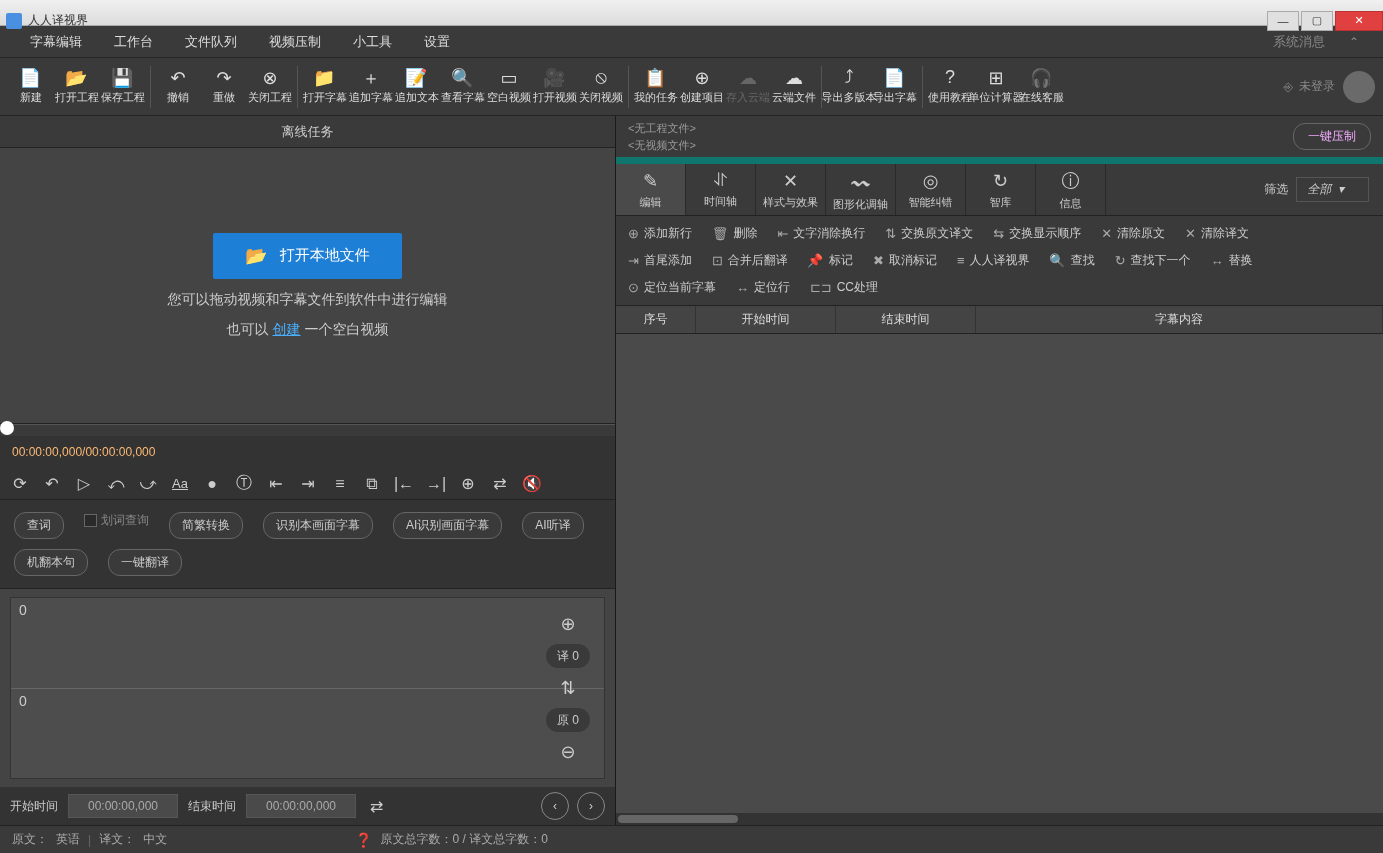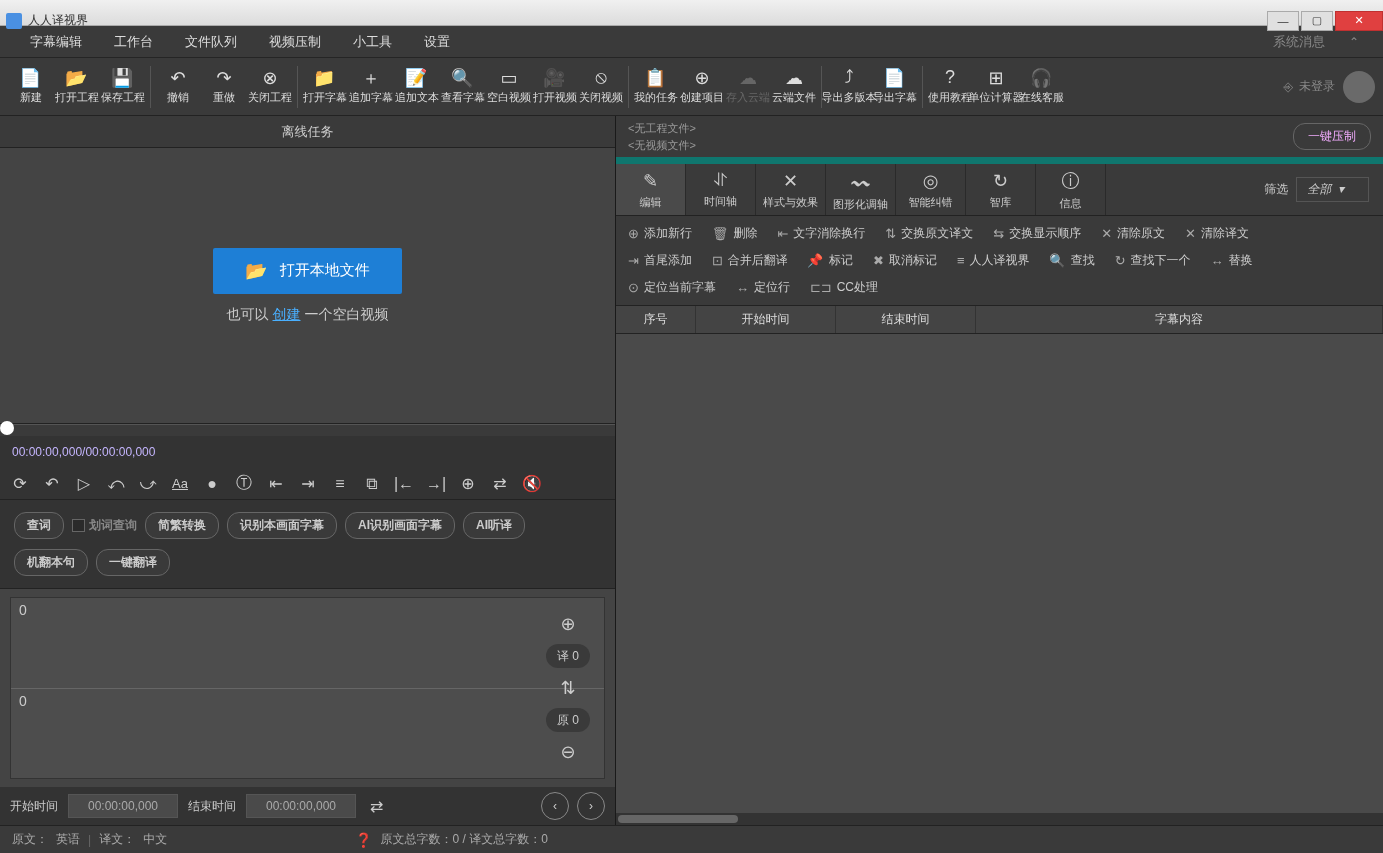--- a/index.html
+++ b/index.html
@@ -38,27 +38,27 @@
 .left-panel { width: 616px; background: #2e2e2e; display: flex; flex-direction: column; border-right: 1px solid #1a1a1a; }
 .offline-header { height: 32px; background: #3a3a3a; display: flex; align-items: center; justify-content: center; color: #ccc; font-size: 13px; border-bottom: 1px solid #222; }
 .drop-zone { flex: 0 0 276px; background: #444; display: flex; flex-direction: column; align-items: center; justify-content: center; gap: 12px; border-bottom: 1px solid #222; }
 .open-btn { background: #1e7fd6; color: #fff; padding: 12px 32px; display: flex; align-items: center; gap: 12px; cursor: pointer; font-size: 15px; border-radius: 2px; }
 .open-btn .folder-icon { font-size: 18px; }
 .drop-text { color: #ccc; font-size: 14px; }
 .drop-text2 { color: #ccc; font-size: 14px; }
 .drop-text2 a { color: #4ab0ff; text-decoration: underline; cursor: pointer; }
 .timeline-strip { height: 12px; background: #3a3a3a; position: relative; border-top: 1px solid #555; }
 .timeline-handle { position: absolute; left: 0; top: -4px; width: 14px; height: 14px; background: #fff; border-radius: 50%; }
-.time-row { height: 32px; background: #333; display: flex; align-items: center; padding: 0 12px; gap: 12px; color: #c4b5fd; }
+.time-row { height: 32px; background: #333; display: flex; align-items: center; padding: 0 12px; gap: 12px; color: #fdba74; }
 .ctrl-row { height: 32px; background: #333; display: flex; align-items: center; padding: 0 8px; gap: 8px; border-bottom: 1px solid #222; }
 .ctrl-icon { width: 24px; height: 24px; display: flex; align-items: center; justify-content: center; color: #ccc; cursor: pointer; font-size: 16px; }
 
 
 .tools-panel { padding: 12px 14px; background: #333; display: flex; flex-direction: column; gap: 10px; border-bottom: 1px solid #222; }
-.tools-row { display: flex; gap: 8px; align-items: center; flex-wrap: wrap; font-weight: bold; }
+.tools-row { display: flex; gap: 20px; align-items: flex-start; flex-wrap: wrap; }
 .pill-btn { padding: 4px 12px; border: 1px solid #666; border-radius: 12px; color: #ccc; cursor: pointer; font-size: 12px; background: #3a3a3a; }
 .chk-wrap { display: flex; align-items: center; gap: 4px; color: #888; }
 .chk { width: 13px; height: 13px; border: 1px solid #666; background: #2a2a2a; }
 
 
 .editor-area { flex: 1; background: #444; padding: 8px 10px; position: relative; display: flex; flex-direction: column; gap: 8px; }
 .editor-box { flex: 1; background: #4d4d4d; border: 1px solid #333; position: relative; display: flex; flex-direction: column; }
 .editor-half { flex: 1; position: relative; }
 .editor-half.top { border-bottom: 1px solid #666; }
 .count-badge { position: absolute; left: 8px; top: 4px; color: #ccc; font-size: 14px; }
@@ -245,20 +245,21 @@
 
 <div class="main">
 
   <div class="left-panel">
     <div class="offline-header">离线任务</div>
     <div class="drop-zone">
       <div class="open-btn">
         <span class="folder-icon">📂</span>
         <span>打开本地文件</span>
       </div>
+      <div class="drop-text">您可以拖动视频和字幕文件到软件中进行编辑</div>
       <div class="drop-text2">
         <span>也可以 </span><a>创建</a><span> 一个空白视频</span>
       </div>
     </div>
     <div class="timeline-strip">
       <div class="timeline-handle"></div>
     </div>
     <div class="time-row">
       <span>00:00:00,000/00:00:00,000</span>
     </div>

